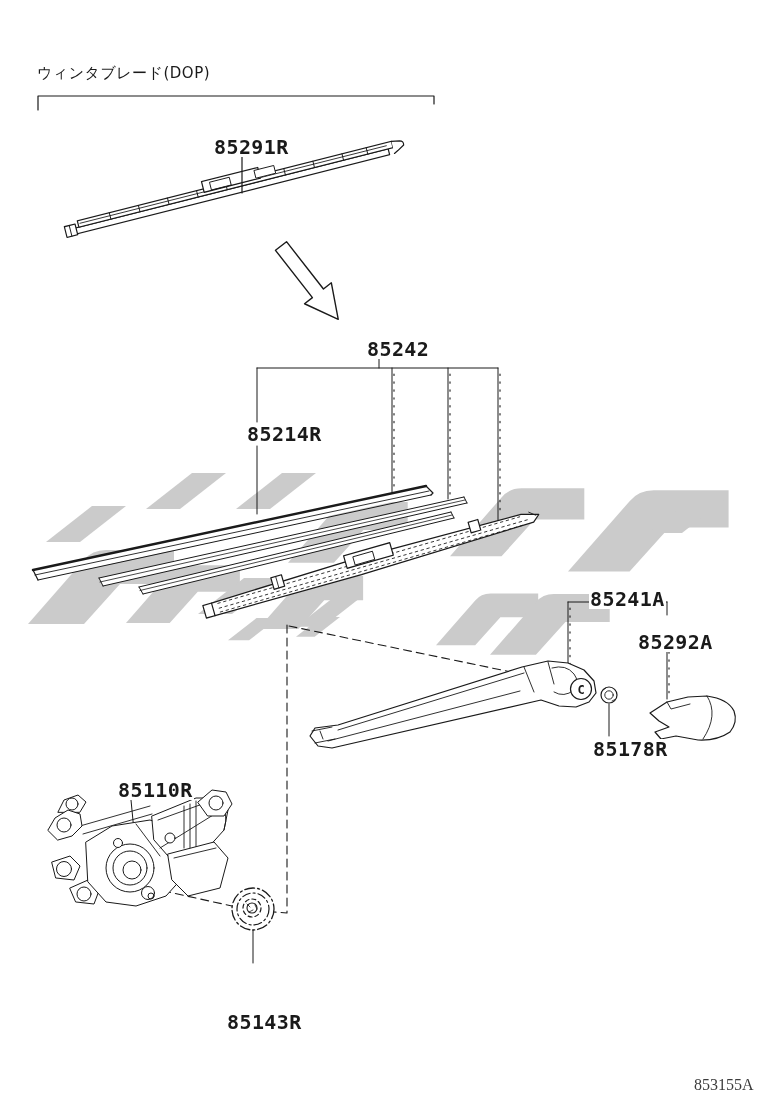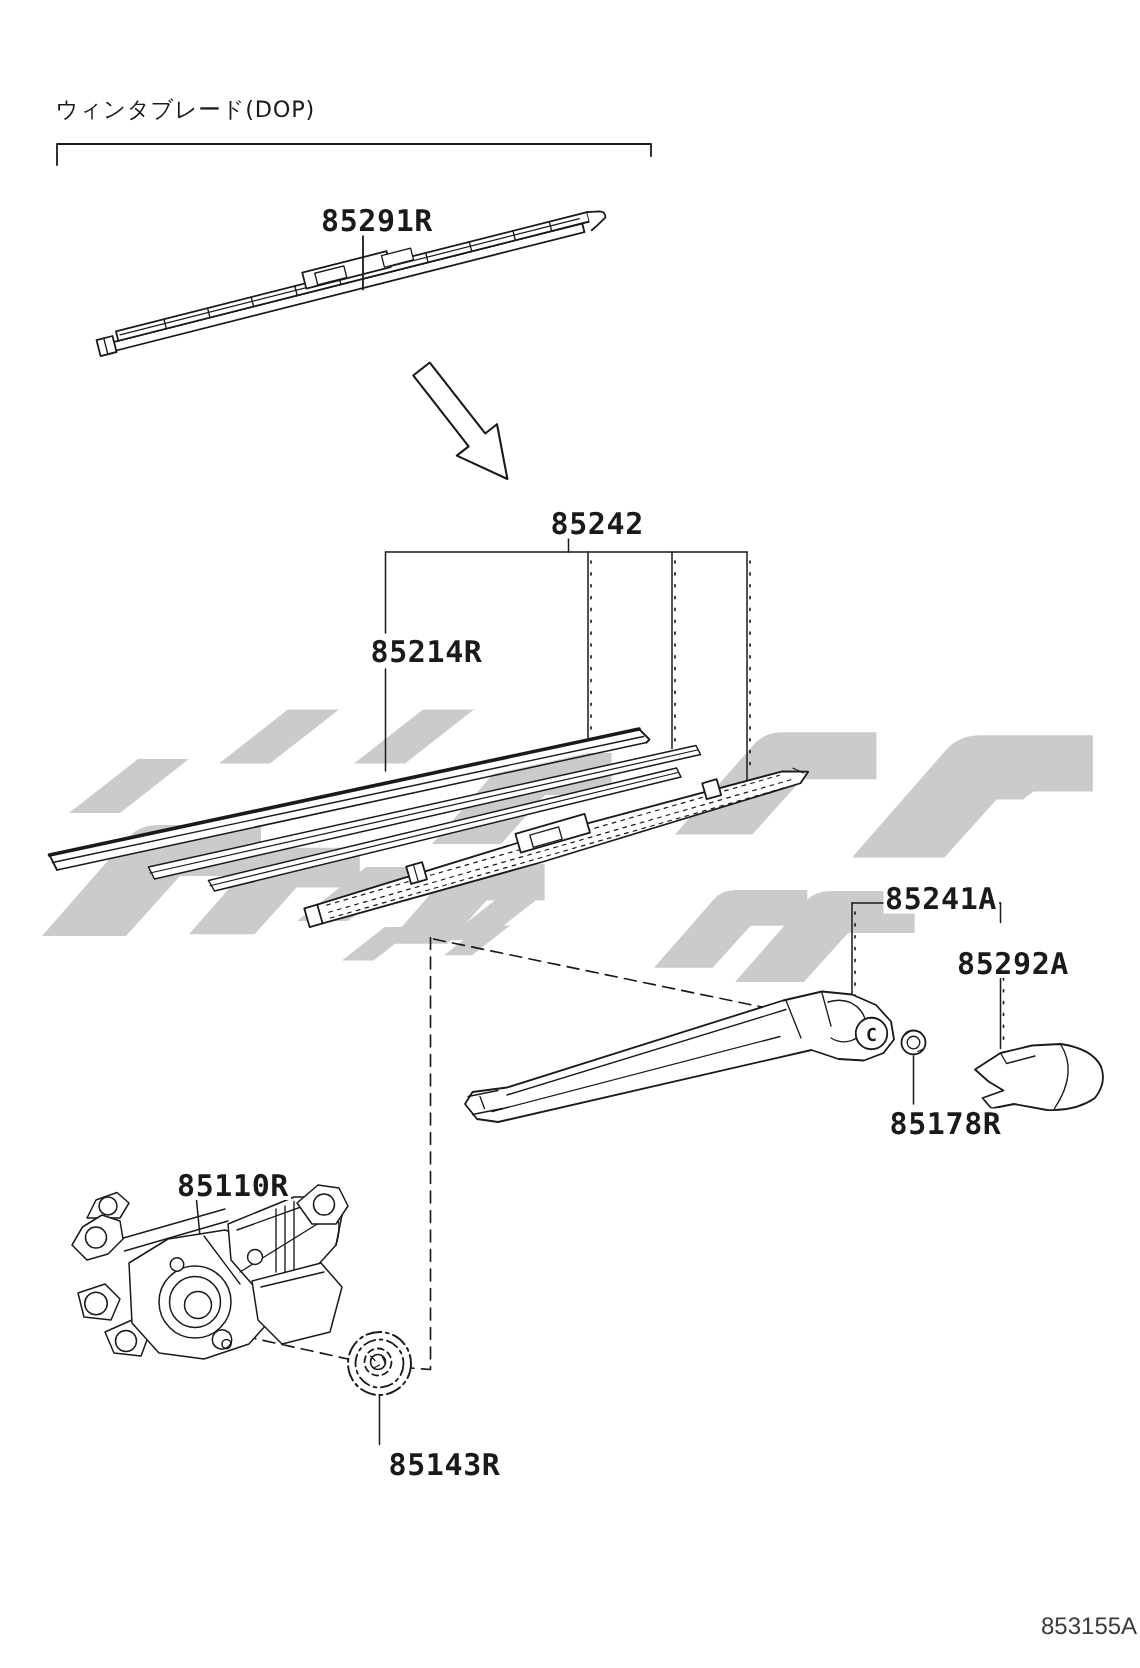--- a/index.html
+++ b/index.html
@@ -20,21 +20,21 @@
     letter-spacing:0.4px;white-space:nowrap;background:var(--bg);
     padding:0 1px;cursor:pointer;
   }
   .section-title{
     position:absolute;left:37px;top:64px;
     font-family:"DejaVu Sans","Liberation Sans",sans-serif;
     font-size:15px;color:var(--line);white-space:nowrap;letter-spacing:0.5px;
   }
   .figure-code{
     position:absolute;left:694px;top:1076px;
-    font-family:Liberation Sans, sans-serif;
+    font-family:Liberation Serif, serif;
     font-size:16px;color:#3c3c3c;white-space:nowrap;
   }
 </style>
 </head>
 <body>
 
 <div class="stage">
 
   <svg width="760" height="1112" viewBox="0 0 760 1112">
     <defs>
@@ -209,16 +209,16 @@
 
   <div class="section-title">ウィンタブレード(DOP)</div>
 
   <div class="part-label" style="left:213px;top:137px;">85291R</div>
   <div class="part-label" style="left:366px;top:339px;">85242</div>
   <div class="part-label" style="left:226px;top:424px;margin-left:20px;">85214R</div>
   <div class="part-label" style="left:589px;top:569px;margin-top:20px;">85241A</div>
   <div class="part-label" style="left:637px;top:632px;">85292A</div>
   <div class="part-label" style="left:576px;top:739px;margin-left:16px;">85178R</div>
   <div class="part-label" style="left:117px;top:780px;">85110R</div>
-  <div class="part-label" style="left:226px;top:966px;margin-left:32px;">85143R</div>
+  <div class="part-label" style="left:226px;top:1012px;">85143R</div>
 
   <div class="figure-code">853155A</div>
 </div>
 
 </body></html>

